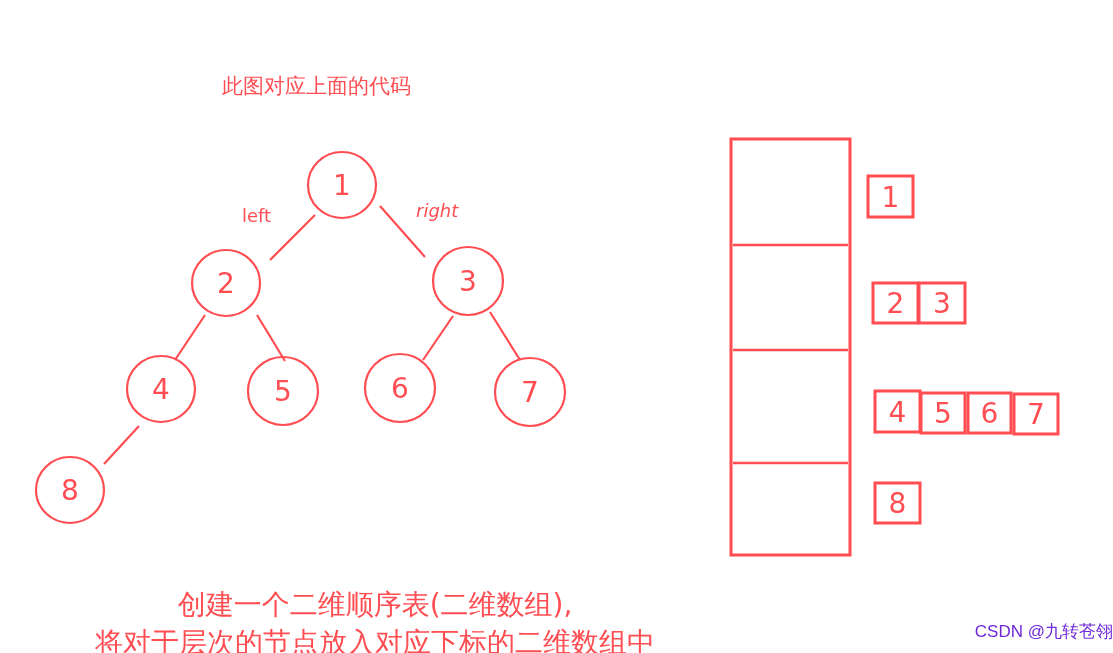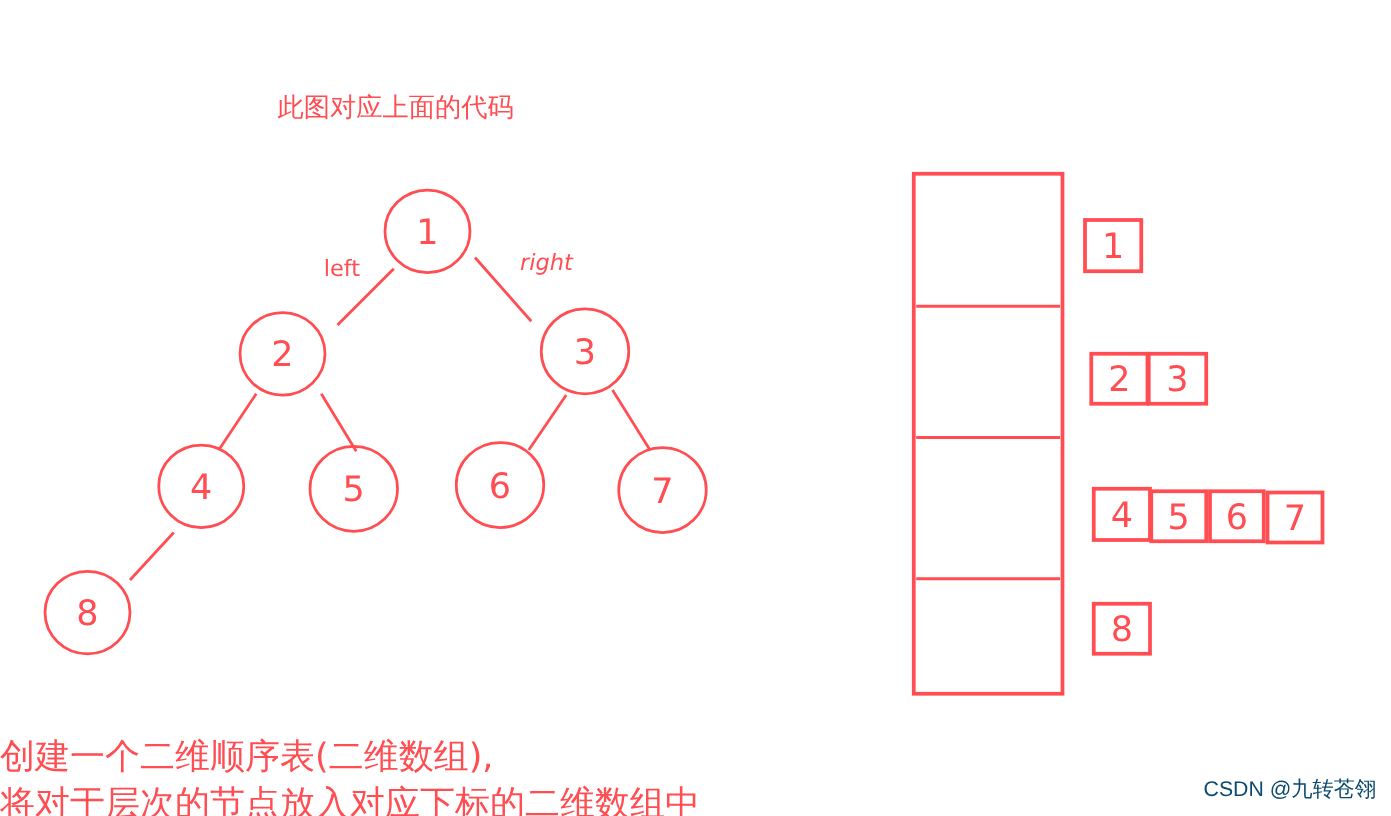--- a/index.html
+++ b/index.html
@@ -3,32 +3,32 @@
   <meta charset="utf-8">
   <style>
     html, body { margin: 0; padding: 0; background: #ffffff; }
     body { width: 1113px; height: 653px; position: relative; overflow: hidden;
            font-family: "DejaVu Sans", "Liberation Sans", sans-serif; }
     .canvas { position: absolute; left: 0; top: 0; width: 1113px; height: 653px; }
     .abs { position: absolute; white-space: nowrap; }
     .red { color: #ff4d52; }
     .title { left: 222px; top: 72px; font-size: 21px; }
     .edge-label { font-size: 18px; }
-    .caption { left: 0; width: 750px; font-size: 28px; line-height: 38px; }
-    .watermark { right: 12px; top: 620px; font-size: 17px; color: #0c4a6e; font-family: "Liberation Sans", sans-serif; }
+    .caption { left: 0; width: 750px; text-align: center; font-size: 28px; line-height: 38px; }
+    .watermark { right: 0; top: 620px; font-size: 17px; color: #6d28d9; font-family: "Liberation Sans", sans-serif; }
     svg text { font-family: "DejaVu Sans", sans-serif; }
   </style>
 </head>
 <body>
 
 <div class="canvas">
 
   <div class="abs red title">此图对应上面的代码</div>
 
-  <div class="abs red edge-label" style="left:259px; top:205px;">left</div>
+  <div class="abs red edge-label" style="left:242px; top:205px;">left</div>
   <div class="abs red edge-label" style="left:416px; top:200px;font-style:italic;">right</div>
 
   <svg id="tree-svg" class="abs" style="left:0; top:0;" width="1113" height="653">
       <line x1="315" y1="215" x2="270" y2="260" stroke="#ff4d52" stroke-width="2.2"></line>
       <line x1="380" y1="206" x2="425" y2="257" stroke="#ff4d52" stroke-width="2.2"></line>
       <line x1="205" y1="315" x2="175" y2="360" stroke="#ff4d52" stroke-width="2.2"></line>
       <line x1="257" y1="315" x2="285" y2="361" stroke="#ff4d52" stroke-width="2.2"></line>
       <line x1="453" y1="316" x2="423" y2="360" stroke="#ff4d52" stroke-width="2.2"></line>
       <line x1="490" y1="312" x2="520" y2="360" stroke="#ff4d52" stroke-width="2.2"></line>
       <line x1="139" y1="426" x2="104" y2="464" stroke="#ff4d52" stroke-width="2.2"></line>

